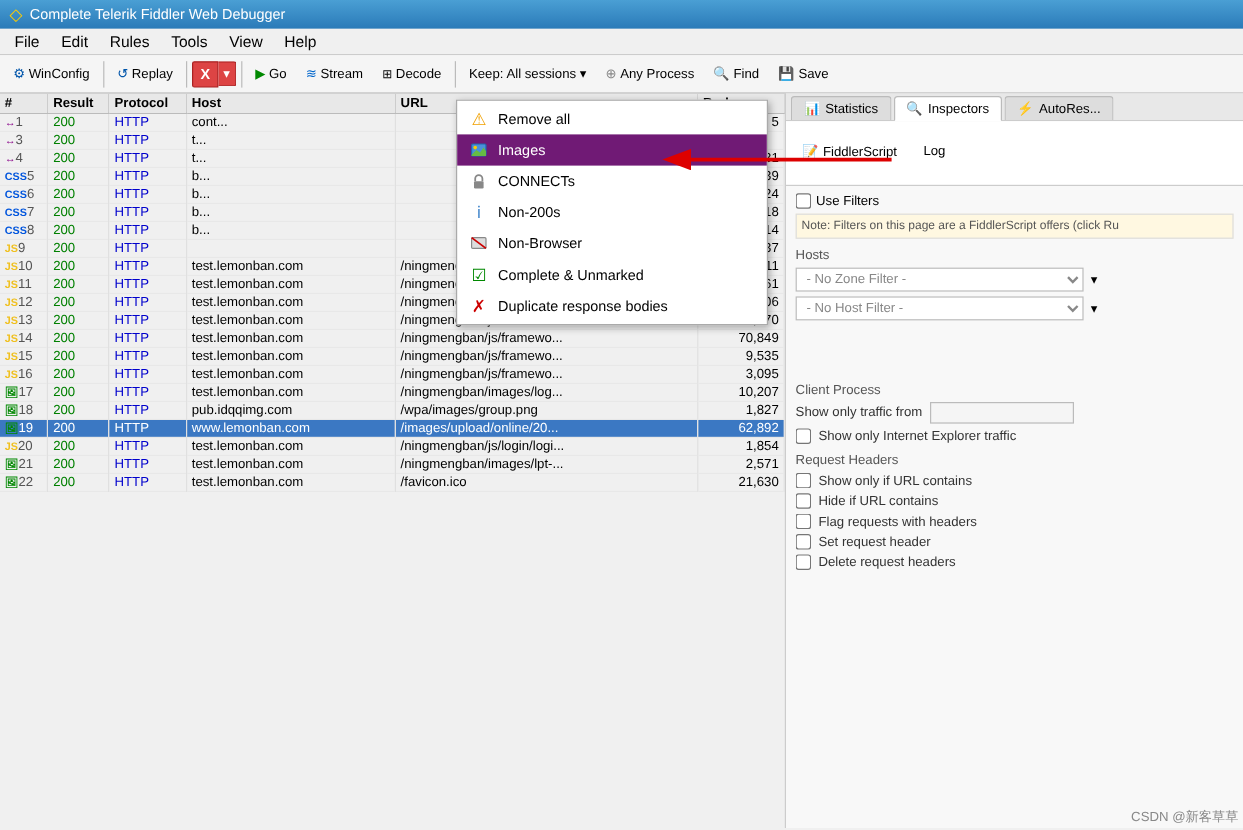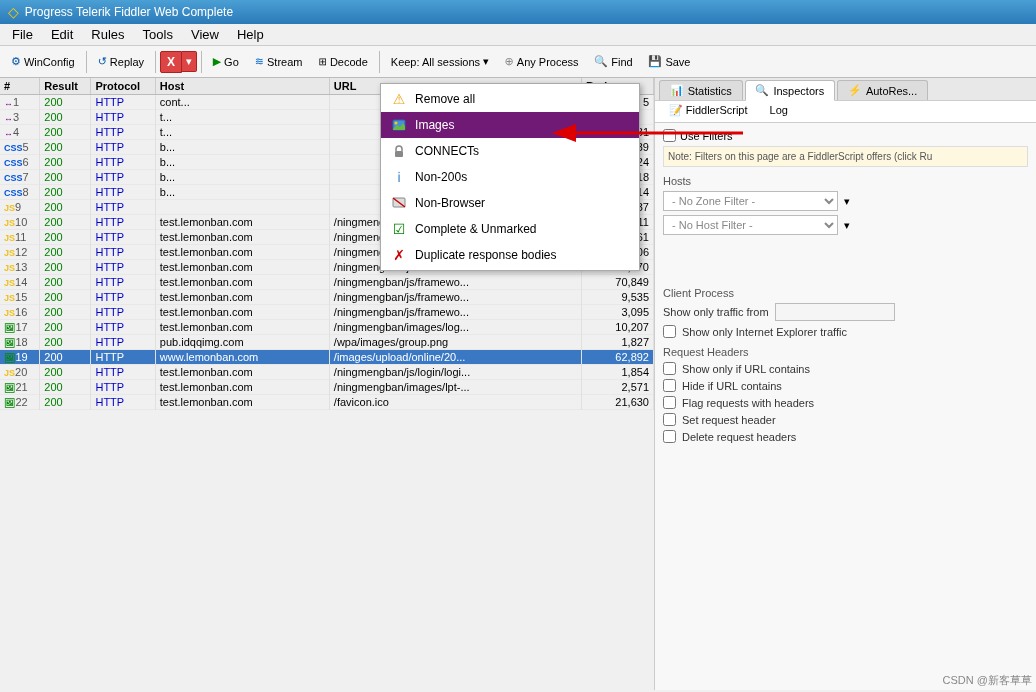--- a/index.html
+++ b/index.html
@@ -181,21 +181,21 @@
 
     
     #right-subtabs {
       display: flex;
       background: white;
       border-bottom: 1px solid #ccc;
       padding: 0 4px;
       gap: 2px;
     }
     .right-subtab {
-      padding: 3px 10px;
+      padding: 19px 10px;
       cursor: pointer;
       font-size: 11px;
       border-bottom: 2px solid transparent;
     }
 
     
     #filters-panel {
       padding: 6px 8px;
       overflow-y: auto;
       flex: 1;
@@ -219,21 +219,21 @@
       display: flex;
       align-items: center;
       gap: 6px;
     }
     .filter-label { font-size: 11px; color: #333; }
     .filter-select {
       border: 1px solid #bbb;
       background: white;
       padding: 2px 4px;
       font-size: 11px;
-      width: 175px;
+      width: 240px;
       color: #888;
     }
     .filter-text-input {
       border: 1px solid #bbb;
       background: #f5f5f5;
       padding: 2px 4px;
       font-size: 11px;
       width: 120px;
     }
 
@@ -254,21 +254,21 @@
       flex: 1;
     }
 
     .use-filters-check { display: flex; align-items: center; gap: 4px; margin-bottom: 4px; }
   </style>
 </head>
 <body>
 
 <div id="title-bar">
   <span style="color:#ffcc00; font-size:14px;">◇</span>
-  <span>Progress Telerik Fiddler Web Complete</span>
+  <span>Complete Telerik Fiddler Web Debugger</span>
 </div>
 
 <div id="menu-bar">
   <span class="menu-item">File</span>
   <span class="menu-item">Edit</span>
   <span class="menu-item">Rules</span>
   <span class="menu-item">Tools</span>
   <span class="menu-item">View</span>
   <span class="menu-item">Help</span>
 </div>

